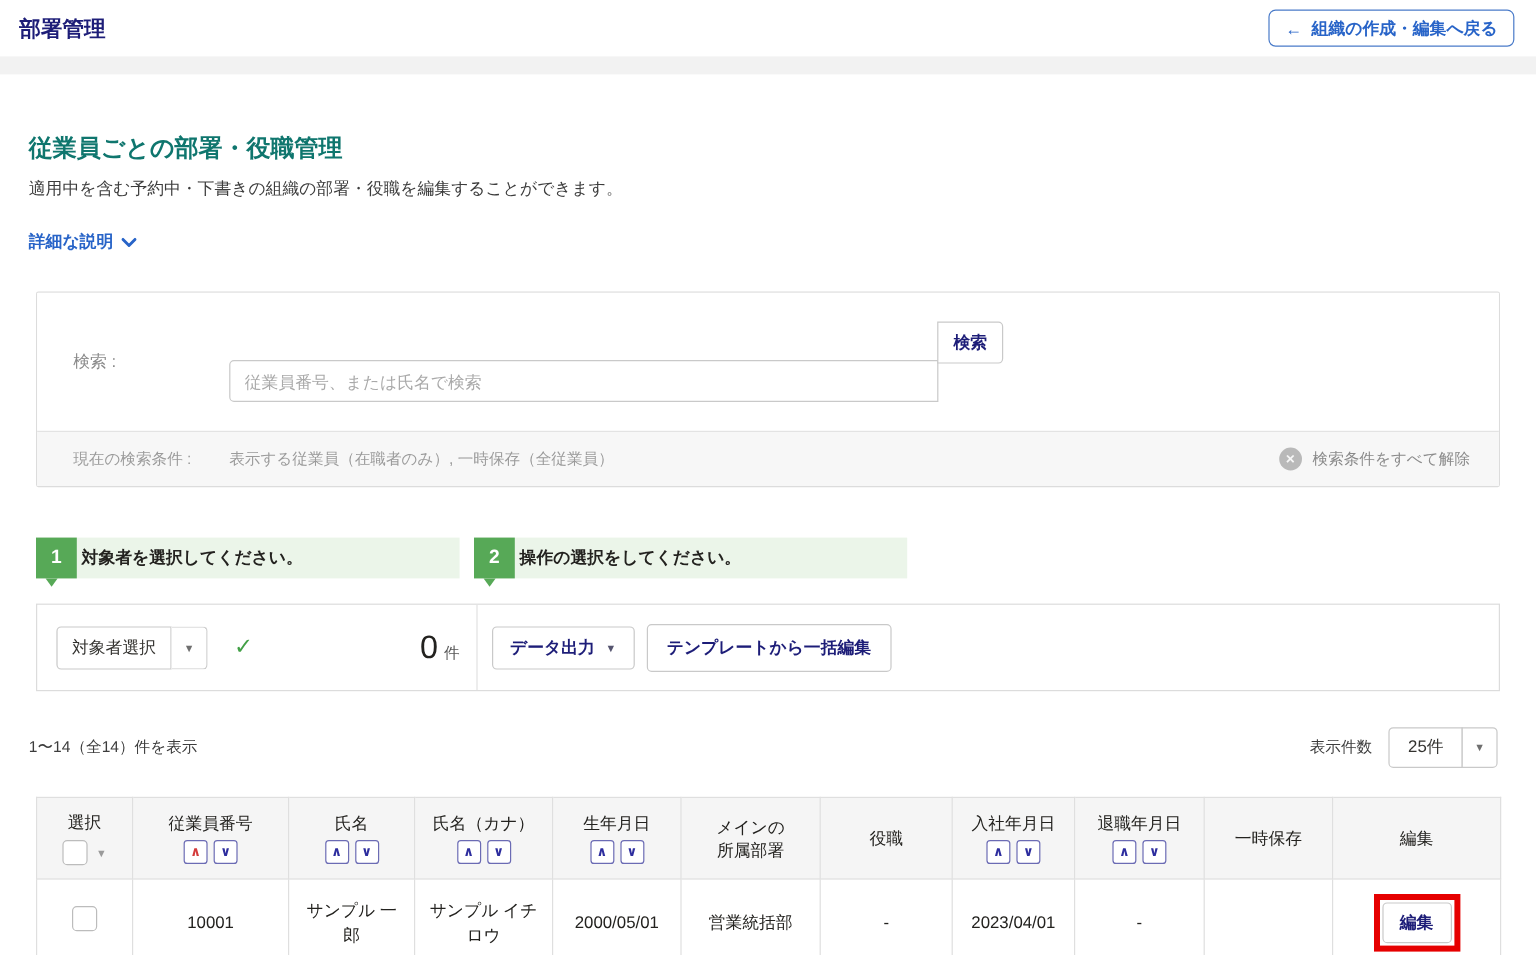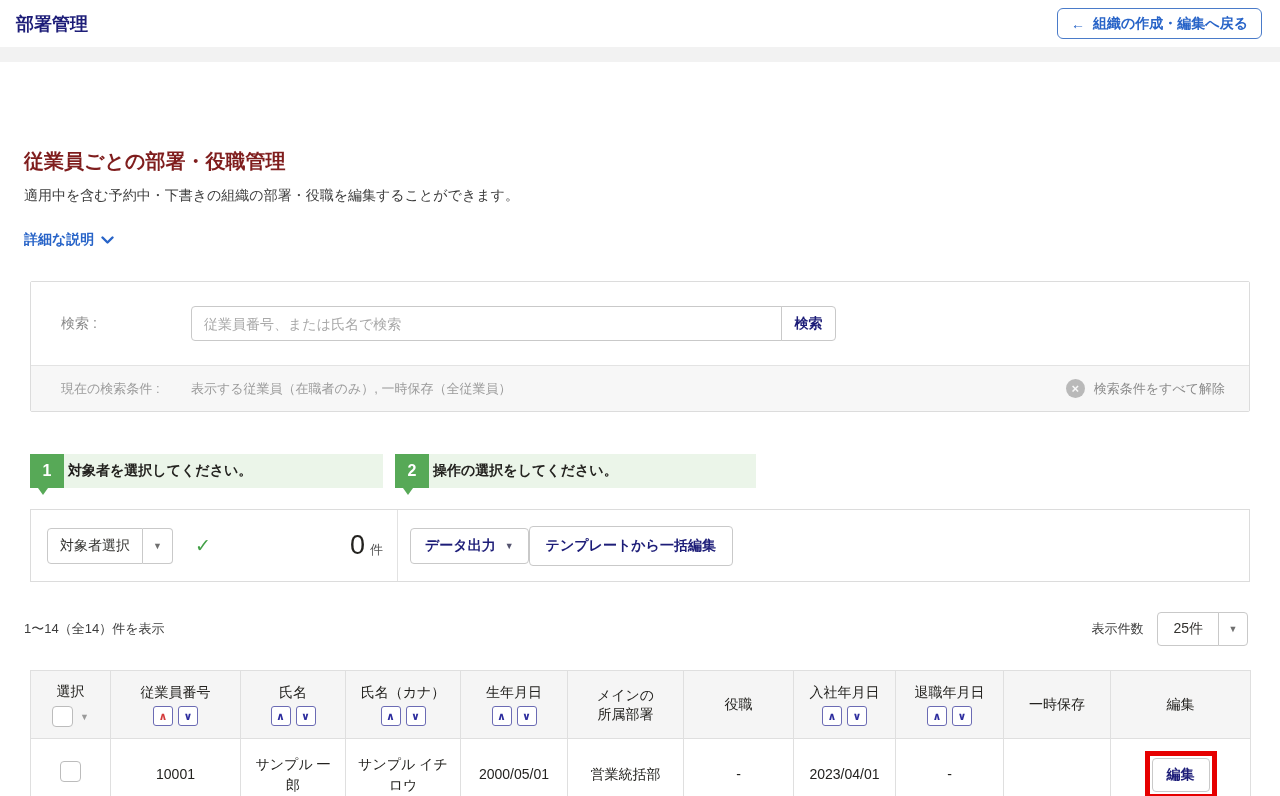--- a/index.html
+++ b/index.html
@@ -20,36 +20,36 @@
   .back-btn {
     display: inline-flex; align-items: center; gap: 8px;
     height: 31px; padding: 0 13px;
     background: #fff; border: 1px solid #4a7bc9; border-radius: 6px;
     color: #2864c8; font-size: 14px; font-weight: bold;
     font-family: inherit; cursor: pointer;
   }
   .gray-strip { height: 15px; background: #f2f2f2; }
 
   
-  .section-title { margin: 86px 0 0 24px; font-size: 20px; font-weight: bold; color: #7f1d1d; }
+  .section-title { margin: 48px 0 0 24px; font-size: 20px; font-weight: bold; color: #0f766e; }
   .section-desc  { margin: 12px 0 0 24px; font-size: 14px; color: #3c3c3c; }
   .detail-link {
     margin: 26px 0 0 24px; display: inline-flex; align-items: center; gap: 7px;
     color: #2864c8; font-size: 14px; font-weight: bold; text-decoration: none; cursor: pointer;
   }
   .detail-link svg { display: block; }
 
   
   .search-panel { margin: 32px 30px 0; border: 1px solid #dcdcdc; border-radius: 2px; }
   .search-row { display: flex; align-items: center; padding: 24px 30px; background: #fff; }
   .search-label { width: 130px; font-size: 14px; color: #8a8a8a; flex: none; }
   .input-group { display: flex; align-items: stretch; }
   .search-input {
     width: 591px; height: 35px; border: 1px solid #c9c9c9; border-radius: 4px 0 0 4px;
-    padding: 0 12px; font-size: 14px; font-family: inherit; color: #ec4899; outline: none;
+    padding: 0 12px; font-size: 14px; font-family: inherit; color: #ec4899; outline: none; margin-top: 32px;
   }
   .search-input::placeholder { color: #a9a9a9; }
   .btn {
     background: #fff; border: 1px solid #c9c9c9; border-radius: 4px;
     color: #1d1d78; font-size: 14px; font-weight: bold; font-family: inherit; cursor: pointer;
   }
   .search-go { width: 55px; height: 35px; border-radius: 0 4px 4px 0; margin-left: -1px; }
   .filter-btn { height: 35px; padding: 0 16px; margin-left: 10px; }
   .current-row {
     display: flex; align-items: flex-end;
@@ -94,21 +94,21 @@
   .split-btn .seg-caret {
     border: 1px solid #c9c9c9; border-left: none; border-radius: 0 4px 4px 0; background: #fff;
     width: 30px; display: flex; align-items: center; justify-content: center;
     color: #6f6f6f; font-size: 9px; cursor: pointer;
   }
   .check-mark { margin-left: 22px; color: #43a047; font-size: 19px; font-weight: bold; }
   .count-wrap { margin-left: auto; display: flex; align-items: baseline; gap: 5px; }
   .count-num { font-size: 27px; font-weight: 400; color: #23221f; }
   .count-unit { font-size: 13px; color: #555; }
   .v-divider { width: 1px; background: #e2e2e2; }
-  .action-right { display: flex; align-items: center; padding-left: 12px; }
+  .action-right { display: flex; align-items: center; gap: 10px; padding-left: 12px; }
   .export-btn { height: 36px; padding: 0 14px; display: inline-flex; align-items: center; gap: 9px; }
   .export-btn .caret { font-size: 9px; color: #55546f; }
   .bulk-btn { height: 40px; padding: 0 16px; }
 
   
   .list-meta { margin: 30px 32px 0 24px; display: flex; align-items: center; justify-content: space-between; }
   .range-text { font-size: 13px; color: #3c3c3c; }
   .per-page { display: flex; align-items: center; gap: 14px; }
   .per-page-label { font-size: 13px; color: #3c3c3c; }
   .select-box { display: inline-flex; align-items: stretch; height: 34px; }

